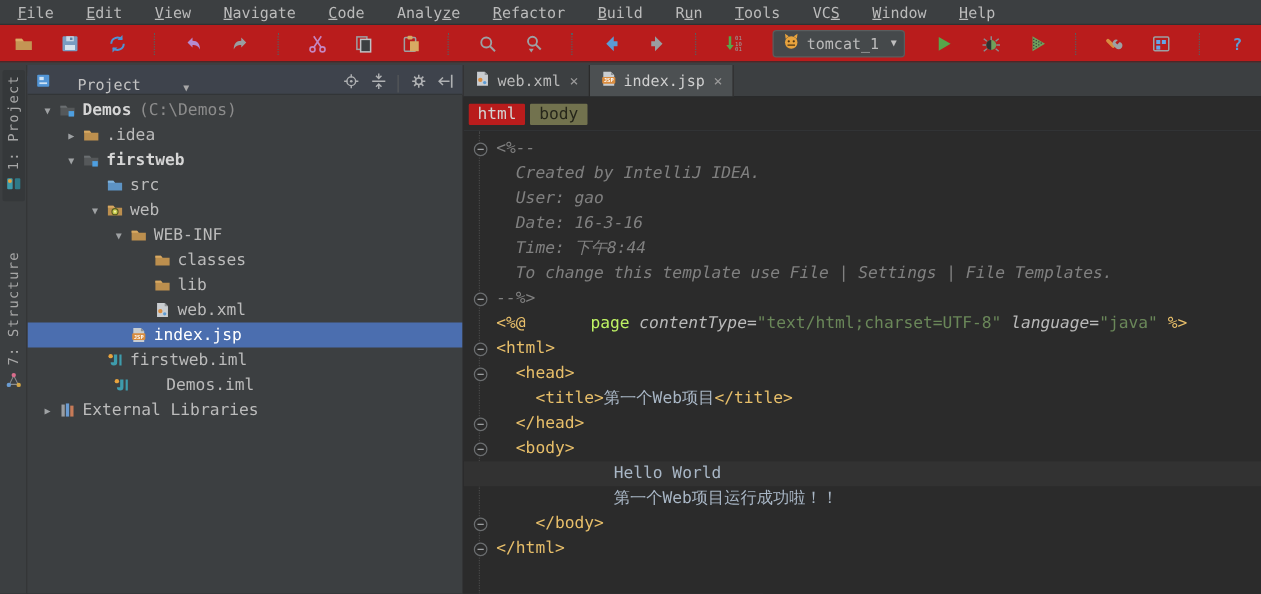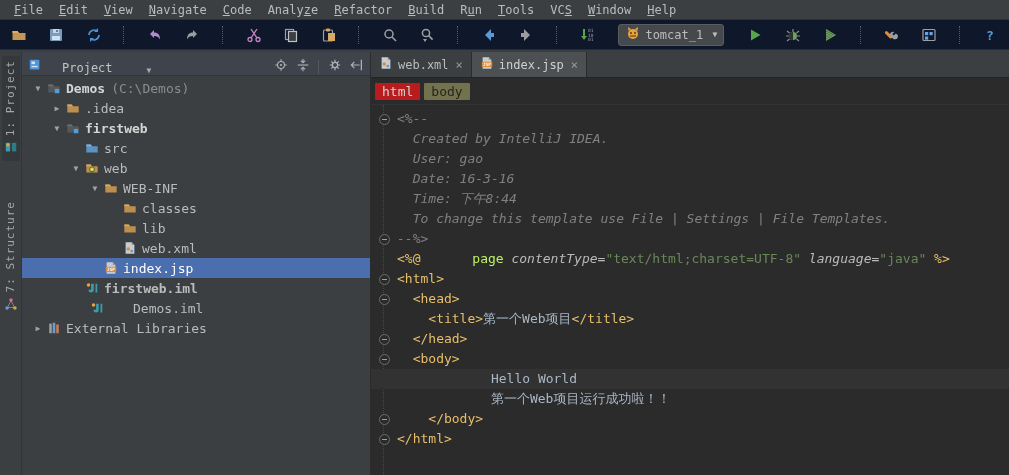--- a/index.html
+++ b/index.html
@@ -1,25 +1,25 @@
 <!DOCTYPE html>
 <html><head>
 <meta charset="utf-8">
 <style>
   html,body{margin:0;padding:0;background:#2B2B2B;}
   #app{position:relative;width:1009px;height:475px;background:#3C3F41;overflow:hidden;
        font-family:"DejaVu Sans Mono",monospace;color:#BBBBBB;font-size:12px;
        -webkit-font-smoothing:antialiased;}
   
   .menubar{height:19px;display:flex;align-items:center;padding:0 6px;background:#3C3F41;
-           border-bottom:1px solid #2F3132;}
+           border-bottom:1px solid #2F3132;gap:10px;}
   .menu-item{padding:1px 8px;cursor:default;color:#BBBBBB;}
   .menu-item u{text-decoration:underline;}
   
-  .toolbar{height:29px;display:flex;align-items:center;padding:0 6px;background:#0f172a;
+  .toolbar{height:29px;display:flex;align-items:center;padding:0 6px;background:#b91c1c;
            border-bottom:1px solid #292B2C;gap:12px;}
   .tb-btn{width:26px;height:24px;display:flex;align-items:center;justify-content:center;border-radius:3px;}
   .tb-btn svg{display:block;}
   .tb-sep{width:1px;height:18px;margin:0 5px;border-left:1px dotted #5A5D5E;}
   .combo{height:20px;display:flex;align-items:center;gap:4px;background:#45494B;border:1px solid #5A5D5E;
          border-radius:3px;padding:0 6px;margin:0 6px;min-width:92px;}
   .combo .caret{font-size:8px;color:#BFBFBF;margin-left:auto;}
   
   .navbar{height:22px;display:flex;align-items:center;padding:0 8px;background:#3C3F41;
           border-bottom:1px solid #282B2C;}
@@ -476,21 +476,21 @@
             <span class="t-icon">
               <svg width="14" height="14" viewBox="0 0 16 16">
                 <path d="M3 1.5h7l3 3v10H3z" fill="#C9CDD1"></path>
                 <path d="M10 1.5l3 3h-3z" fill="#8F9396"></path>
                 <rect x="2" y="6.5" width="12" height="6" rx="1" fill="#D98C3F"></rect>
                 <text x="3.5" y="11.3" font-size="5" font-weight="bold" fill="#FFF" font-family="monospace">JSP</text>
               </svg>
             </span>
             <span class="">index.jsp</span>
           </div>
-          <div class="row" style="padding-left: 46px; font-weight: bold;">
+          <div class="row" style="padding-left: 46px;">
             <span class="arrow"></span>
             <span class="t-icon">
               <svg width="14" height="14" viewBox="0 0 16 16">
                 <circle cx="4" cy="4.5" r="2" fill="#E8A33D"></circle>
                 <path d="M7 3h3v7a3 3 0 0 1-6 0h3zM12 3h2v10h-2z" fill="#3E9CAC"></path>
               </svg>
             </span>
             <span class="">firstweb.iml</span>
           </div>
           <div class="row" style="padding-left: 27px; gap: 24px;">

